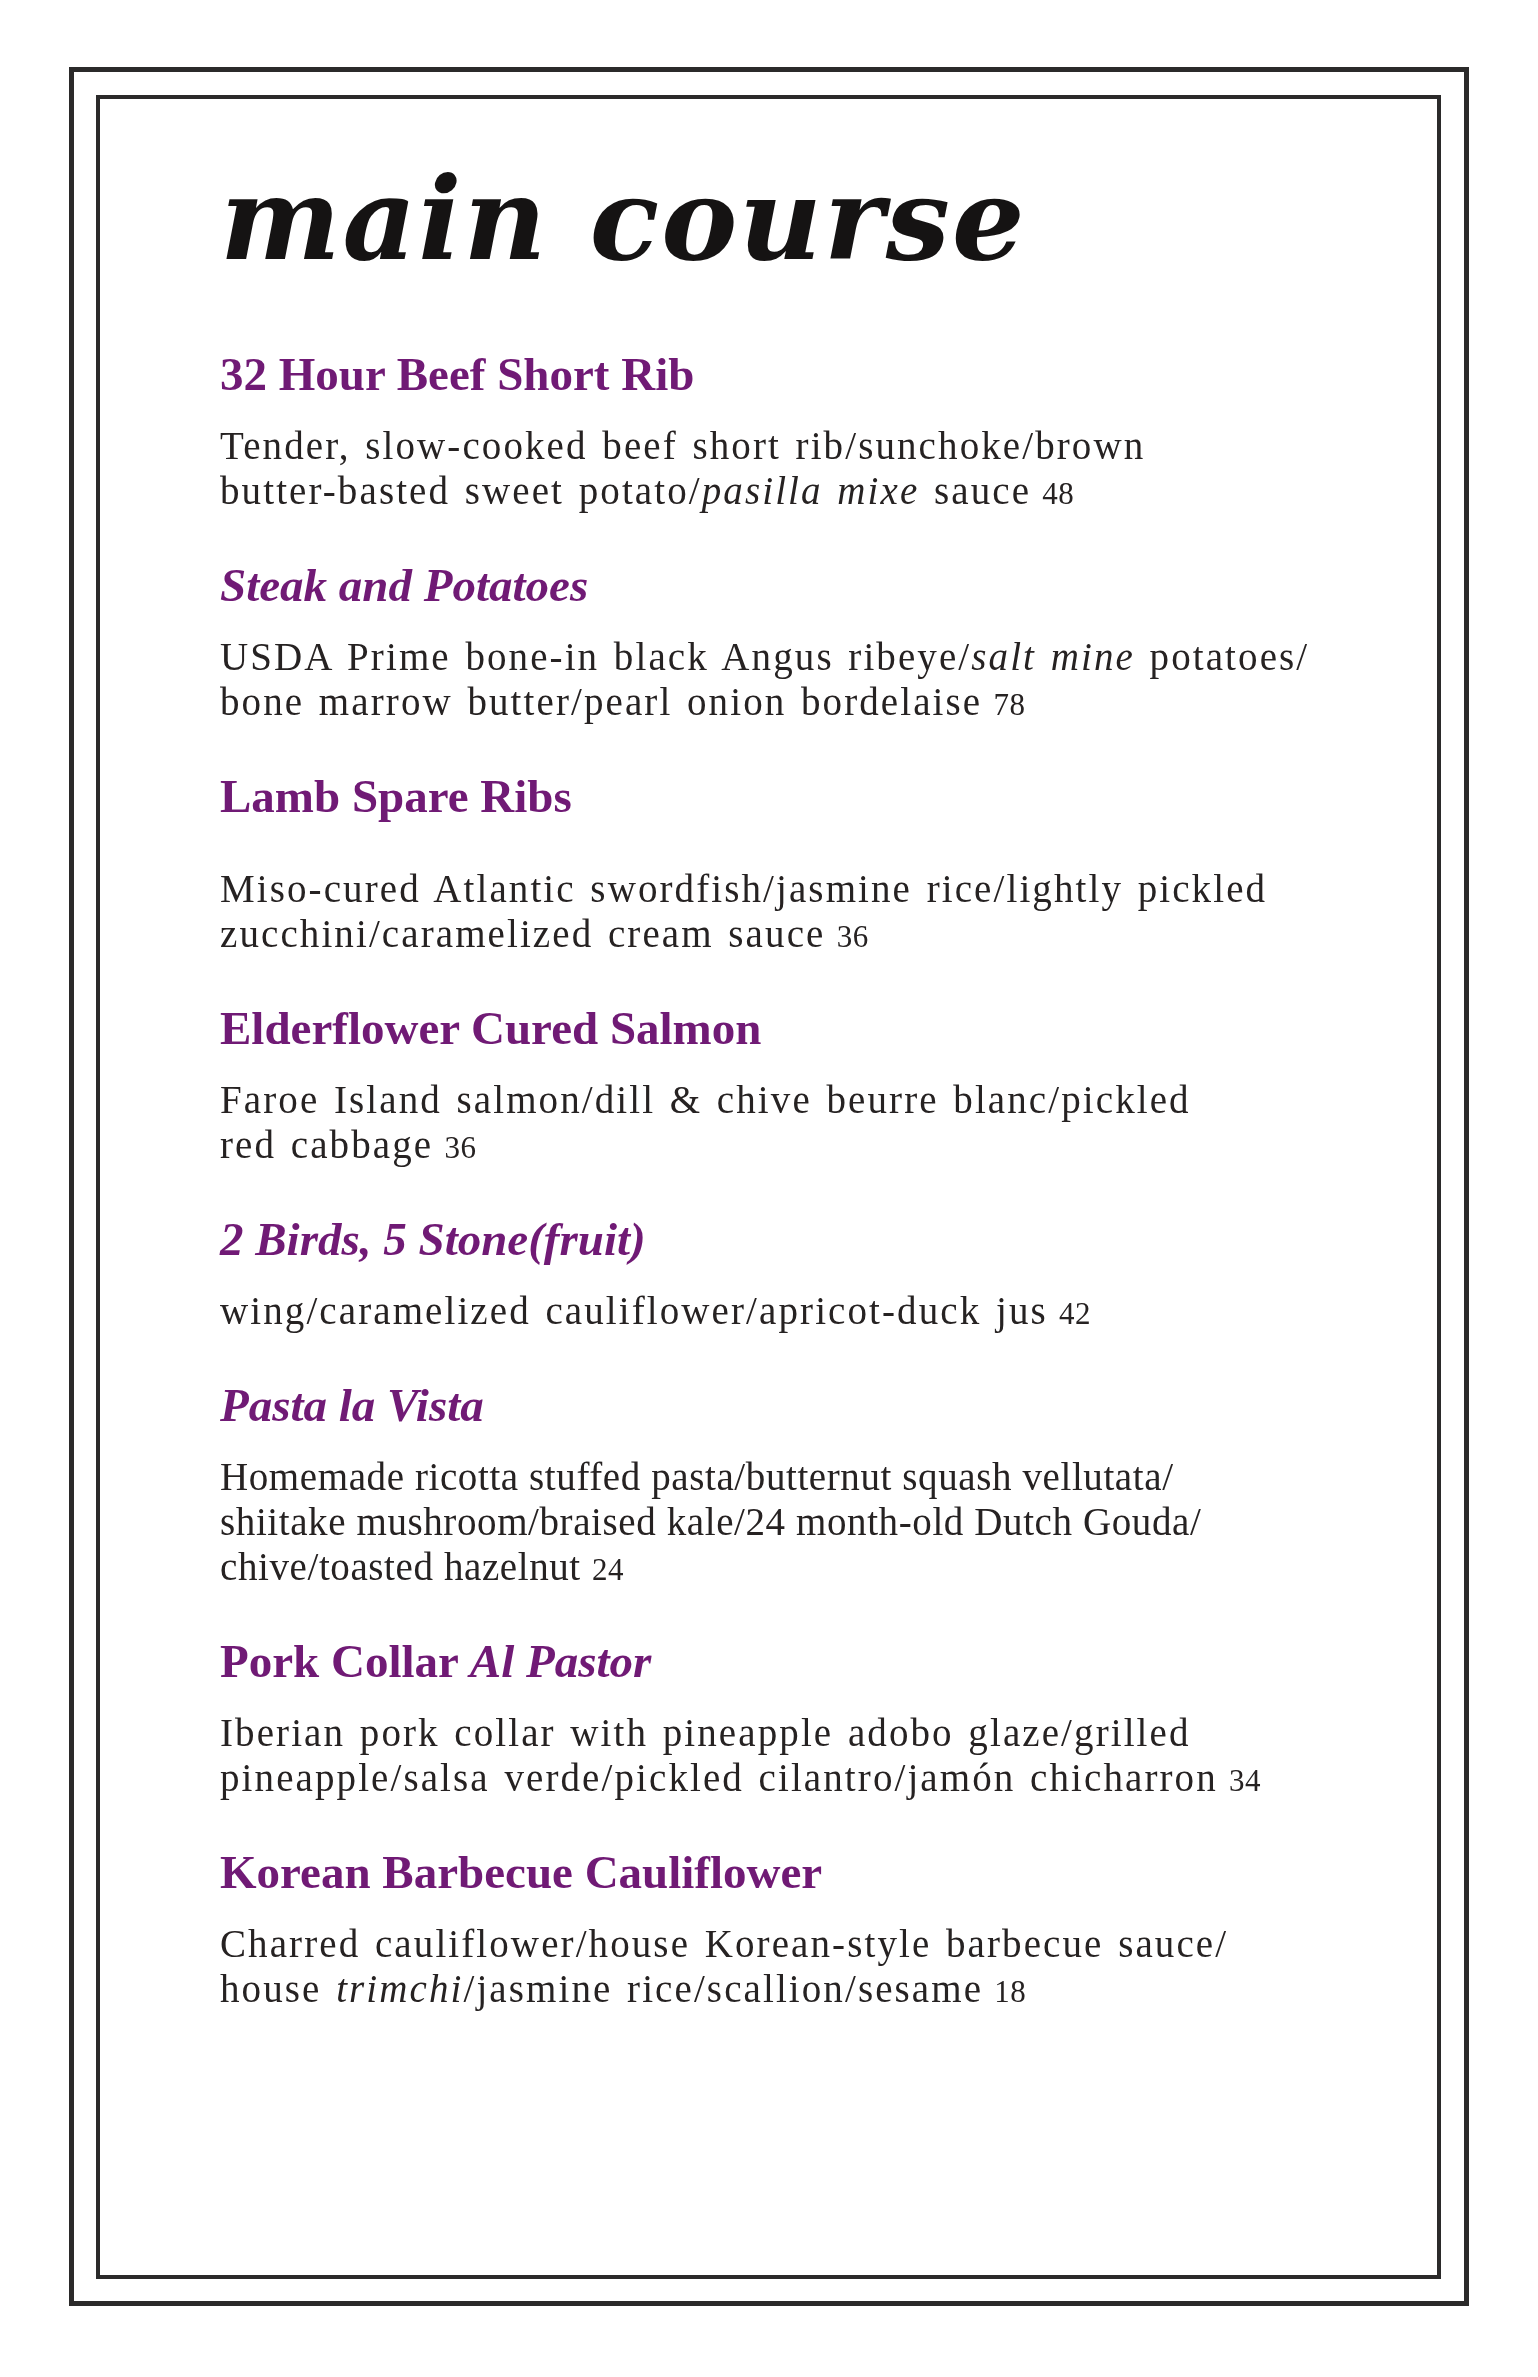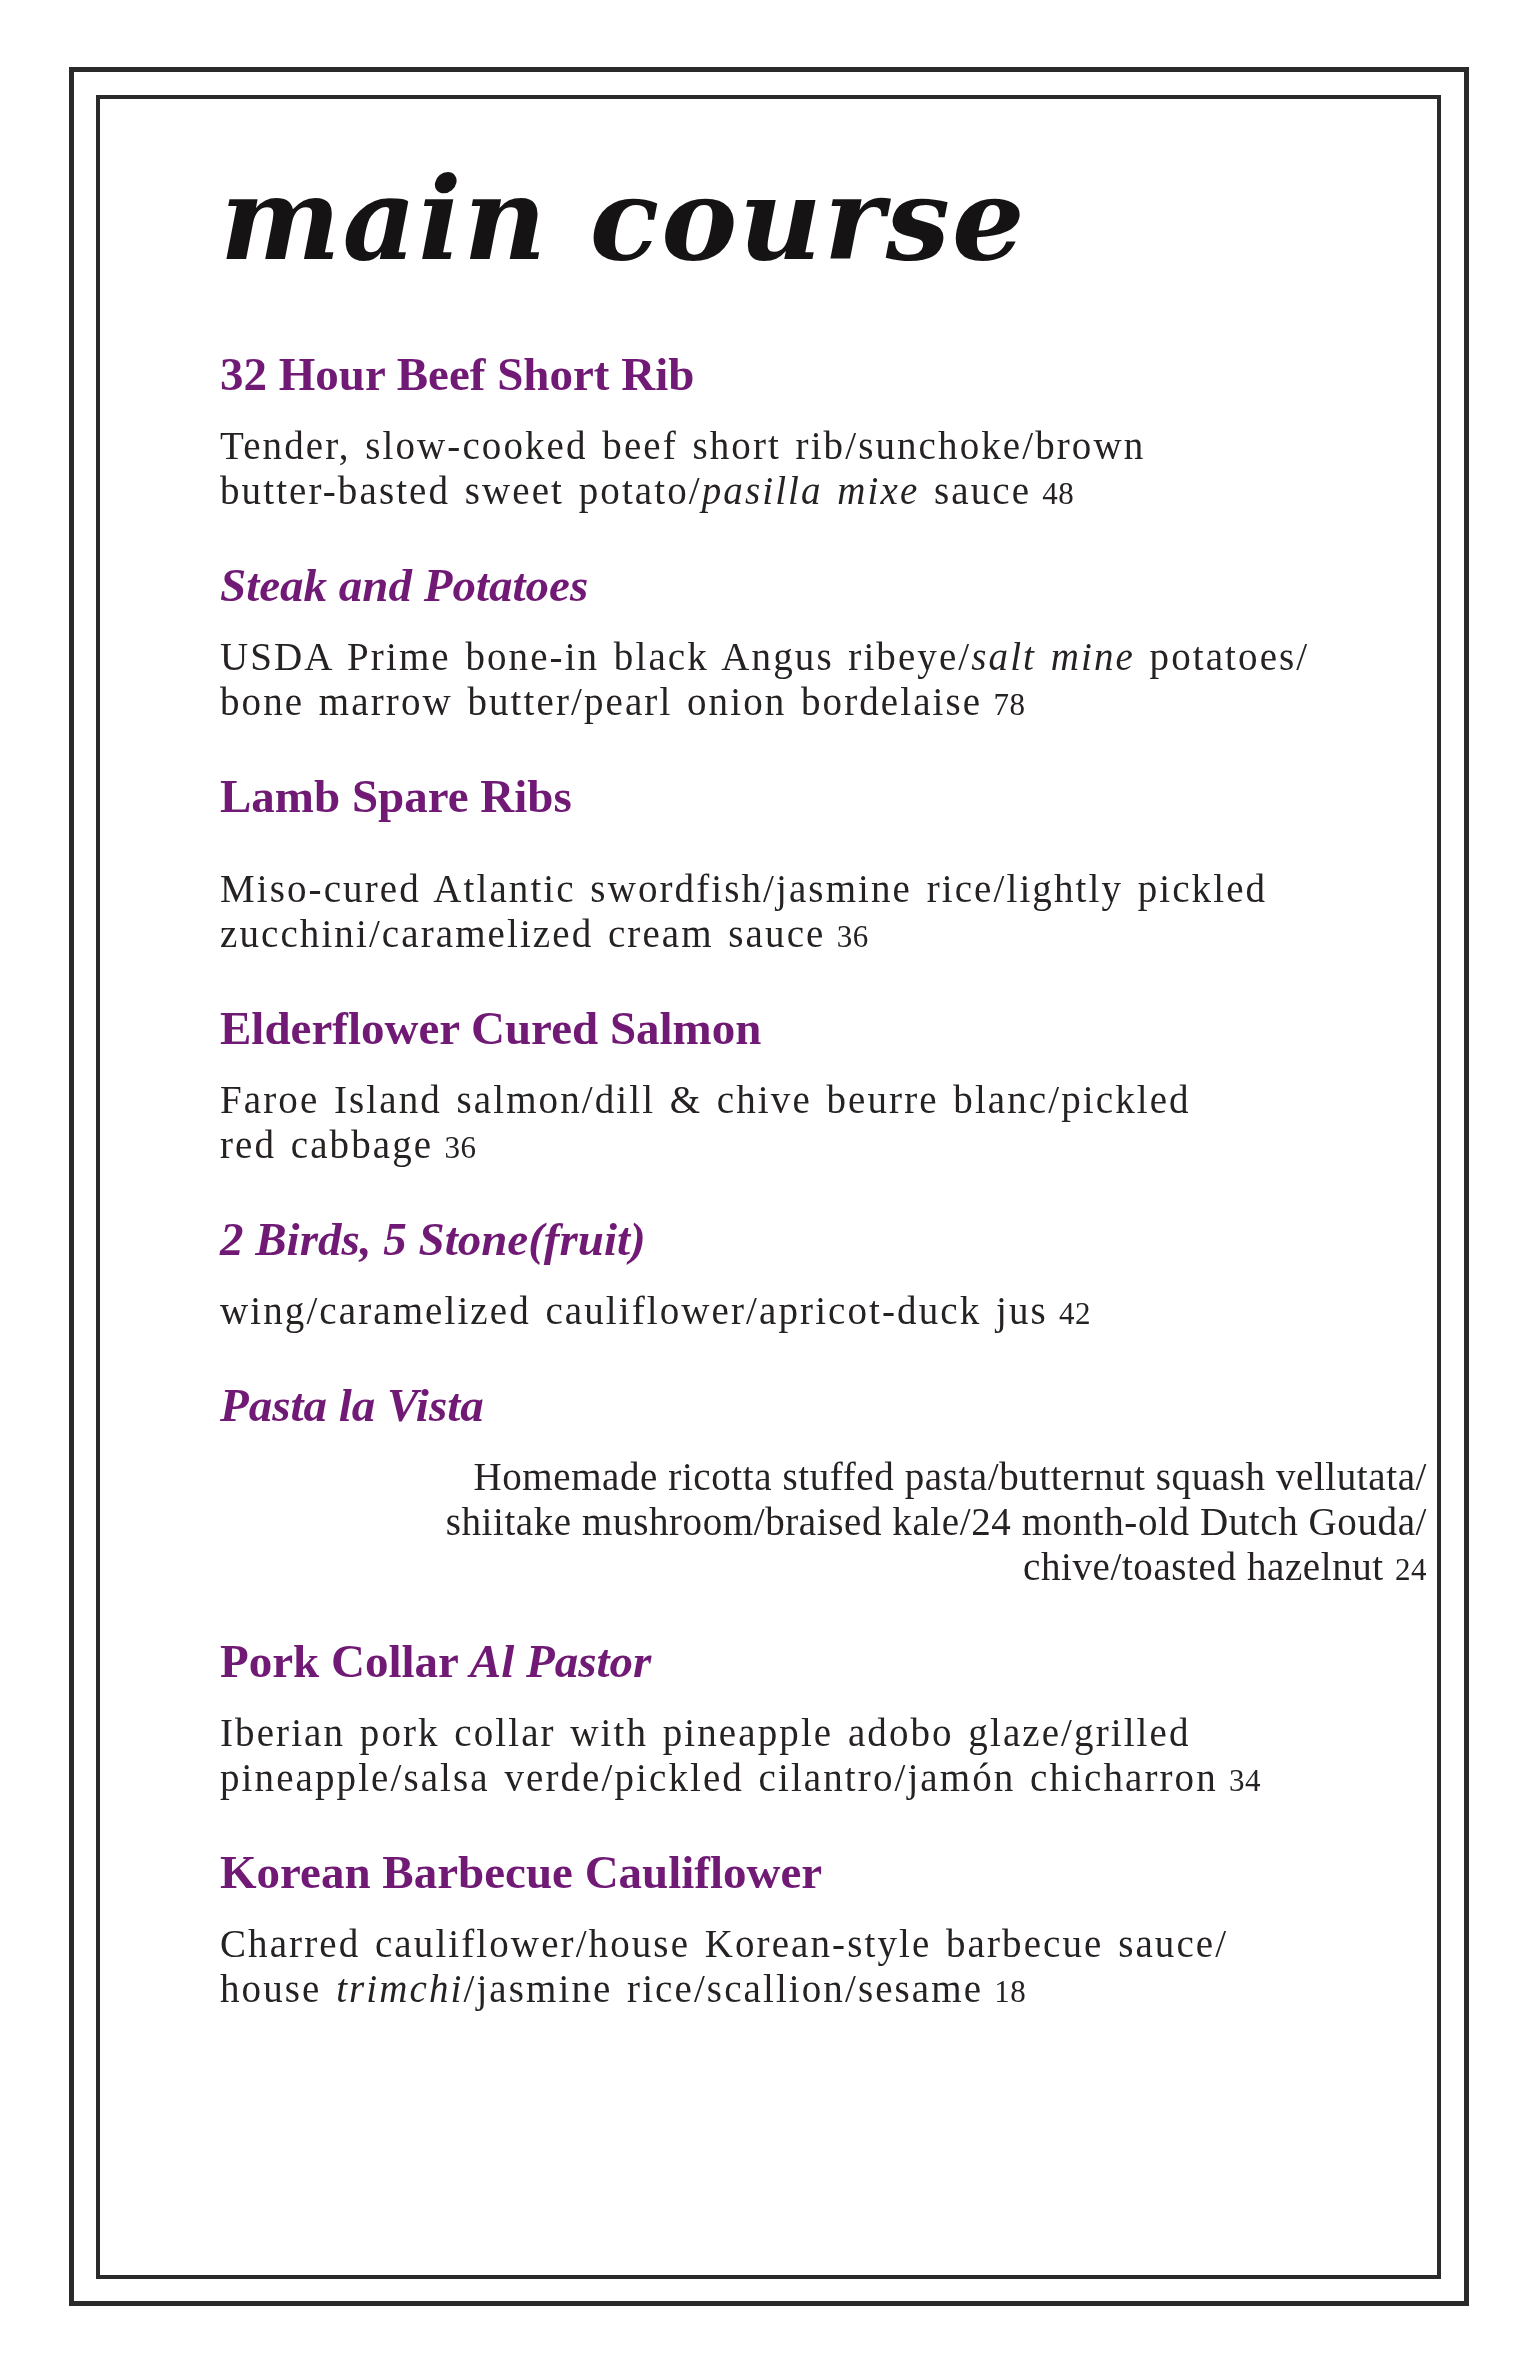--- a/index.html
+++ b/index.html
@@ -36,21 +36,21 @@
     margin:0 0 24px 0;
     color:#701a75;
   }
   .item.it-head .heading { font-style:italic; }
   .h-it { font-style:italic; }
   .desc {
     font-size:39px; line-height:45px; margin:0;
     letter-spacing:2.1px; word-spacing:2.8px;
     color:#262222;
   }
-  .item.tight .desc { letter-spacing:0.6px; word-spacing:0px;text-align:right; }
+  .item.tight .desc { letter-spacing:0.6px; word-spacing:0px; }
   .dline { display:block; }
   .i { font-style:italic; }
   .price {
     font-size:31px; margin-left:11.2px; letter-spacing:0.5px;
   }
 </style>
 </head>
 <body>
 
 <div class="page">

